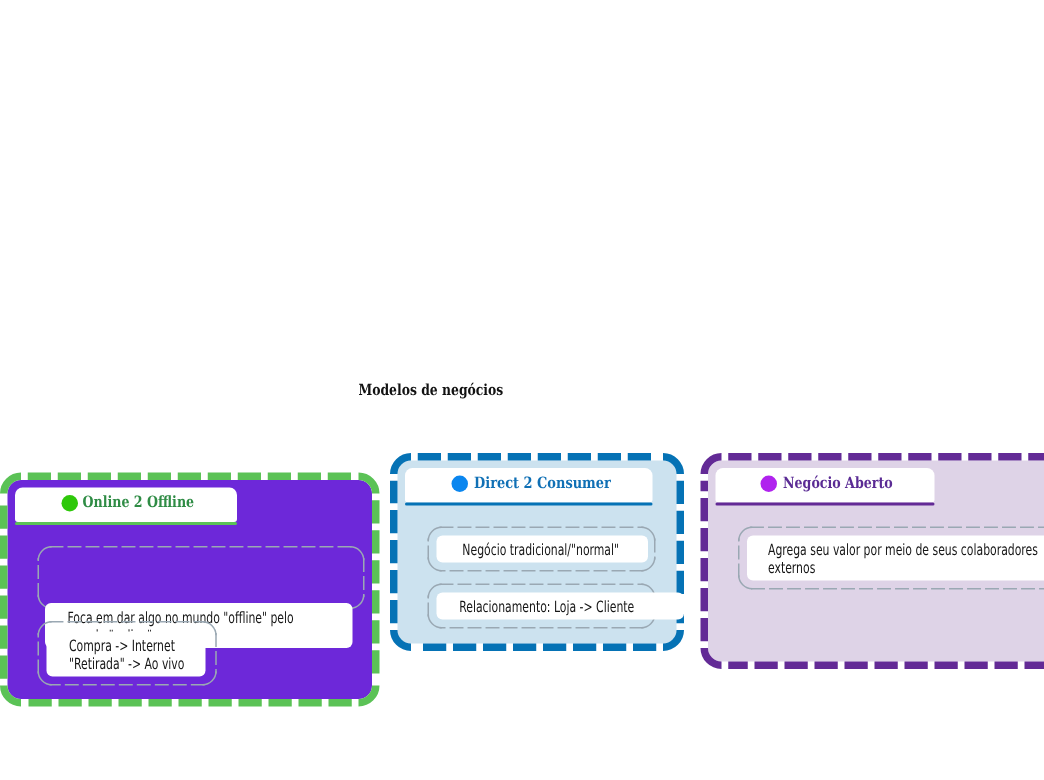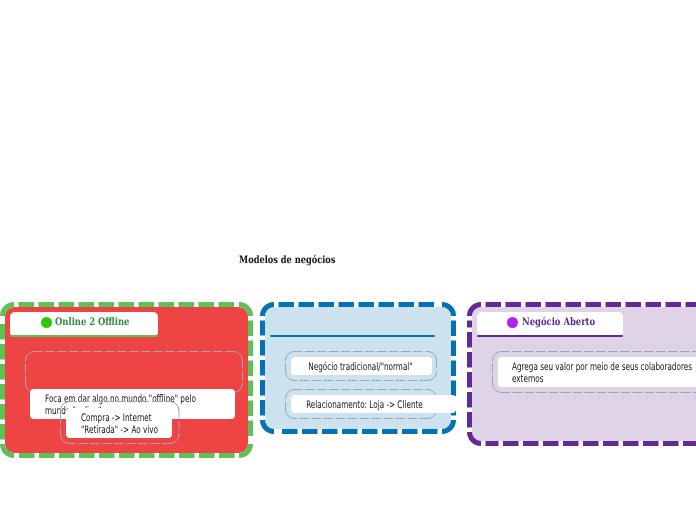--- a/index.html
+++ b/index.html
@@ -41,55 +41,59 @@
            white-space:pre-line;display:block;}
   .chipin.center .chiptxt{text-align:center;}
 </style>
 </head>
 <body>
 
 <div class="canvas">
 
   <div class="title">Modelos de negócios</div>
 
-  <div class="card" id="card0" style="left: 0px; top: 302px; width: 253px; height: 156px; background-color: #ef4444;">
+  <div class="card" id="card0" style="left: 0px; top: 315px; width: 253px; height: 156px; background-color: #6d28d9;">
     <svg class="cardline" width="253.0" height="156.0" viewBox="0 0 253.0 156.0" aria-hidden="true">
         <path class="cor" d="M 2.5 14.0 A 11.5 11.5 0 0 1 14.0 2.5 M 239.0 2.5 A 11.5 11.5 0 0 1 250.5 14.0 M 250.5 142.0 A 11.5 11.5 0 0 1 239.0 153.5 M 14.0 153.5 A 11.5 11.5 0 0 1 2.5 142.0" style="stroke: rgb(91, 194, 86);"></path>
         <path class="dsh" d="M 18.5 2.5 L 234.5 2.5 M 250.5 18.5 L 250.5 137.5 M 234.5 153.5 L 18.5 153.5 M 2.5 137.5 L 2.5 18.5" style="stroke: rgb(91, 194, 86);"></path>
       </svg>
     <div class="hdr" style="left:5px;top:5px;width:148px;height:23px;">
       <span class="dot" style="left: 31px; top: 5.4px; background: rgb(46, 200, 10);"></span>
       <span class="hdr-label" style="left: 45px; top: 5.2px; color: rgb(47, 140, 69);">Online 2 Offline</span>
     </div>
     <div class="hdr-rule" style="left: 4.5px; top: 28px; width: 148px; background: rgb(91, 194, 86);"></div>
     <div class="chip" style="left:19.5px;top:44px;width:218px;height:42px;">
       <svg width="218.0" height="42.0" viewBox="0 0 218.0 42.0" aria-hidden="true">
           <path class="cor" d="M 0.5 9.5 A 9.0 9.0 0 0 1 9.5 0.5 M 208.5 0.5 A 9.0 9.0 0 0 1 217.5 9.5 M 217.5 32.5 A 9.0 9.0 0 0 1 208.5 41.5 M 9.5 41.5 A 9.0 9.0 0 0 1 0.5 32.5"></path>
           <path class="dsh" d="M 8.0 0.5 L 210.0 0.5 M 217.5 8.0 L 217.5 34.0 M 210.0 41.5 L 8.0 41.5 M 0.5 34.0 L 0.5 8.0"></path>
         </svg>
       <div class="chipin" style="left:5.5px;top:5.5px;width:205px;height:30px;margin-top:32px;">
         <span class="chiptxt" style="left:15.2px;top:4.2px;width:208px;">Foca em dar algo no mundo "offline" pelo mundo "online"</span>
       </div>
     </div>
-    <div class="chip" style="left:20px;top:94px;width:119.5px;height:43px;margin-left:35px;">
+    <div class="chip" style="left:20px;top:94px;width:119.5px;height:43px;">
       <svg width="119.5" height="43.0" viewBox="0 0 119.5 43.0" aria-hidden="true">
           <path class="cor" d="M 0.5 9.5 A 9.0 9.0 0 0 1 9.5 0.5 M 110.0 0.5 A 9.0 9.0 0 0 1 119.0 9.5 M 119.0 33.5 A 9.0 9.0 0 0 1 110.0 42.5 M 9.5 42.5 A 9.0 9.0 0 0 1 0.5 33.5"></path>
           <path class="dsh" d="M 8.0 0.5 L 111.5 0.5 M 119.0 8.0 L 119.0 35.0 M 111.5 42.5 L 8.0 42.5 M 0.5 35.0 L 0.5 8.0"></path>
         </svg>
       <div class="chipin" style="left:6px;top:6.5px;width:106px;height:30px;">
         <span class="chiptxt" style="left:15.2px;top:4.2px;width:140px;">Compra -&gt; Internet<br>"Retirada" -&gt; Ao vivo</span>
       </div>
     </div>
   </div>
 
   <div class="card" id="card1" style="left: 260px; top: 302px; width: 196px; height: 132px; background-color: rgb(204, 226, 239);">
     <svg class="cardline" width="196.0" height="132.0" viewBox="0 0 196.0 132.0" aria-hidden="true">
         <path class="cor" d="M 2.5 14.0 A 11.5 11.5 0 0 1 14.0 2.5 M 182.0 2.5 A 11.5 11.5 0 0 1 193.5 14.0 M 193.5 118.0 A 11.5 11.5 0 0 1 182.0 129.5 M 14.0 129.5 A 11.5 11.5 0 0 1 2.5 118.0" style="stroke: rgb(5, 114, 181);"></path>
         <path class="dsh" d="M 18.5 2.5 L 177.5 2.5 M 193.5 18.5 L 193.5 113.5 M 177.5 129.5 L 18.5 129.5 M 2.5 113.5 L 2.5 18.5" style="stroke: rgb(5, 114, 181);"></path>
       </svg>
+    <div class="hdr" style="left:5px;top:5px;width:165px;height:23px;">
+      <span class="dot" style="left: 30.6px; top: 5.4px; background: rgb(10, 134, 239);"></span>
+      <span class="hdr-label" style="left: 46.4px; top: 5.2px; transform: scaleX(0.923); color: rgb(16, 112, 181);">Direct 2 Consumer</span>
+    </div>
     <div class="hdr-rule" style="left: 5px; top: 28px; width: 165px; background: rgb(5, 114, 181);"></div>
     <div class="chip" style="left:20px;top:44px;width:152px;height:30px;">
       <svg width="152.0" height="30.0" viewBox="0 0 152.0 30.0" aria-hidden="true">
           <path class="cor" d="M 0.5 9.5 A 9.0 9.0 0 0 1 9.5 0.5 M 142.5 0.5 A 9.0 9.0 0 0 1 151.5 9.5 M 151.5 20.5 A 9.0 9.0 0 0 1 142.5 29.5 M 9.5 29.5 A 9.0 9.0 0 0 1 0.5 20.5"></path>
           <path class="dsh" d="M 8.0 0.5 L 144.0 0.5 M 151.5 8.0 L 151.5 22.0 M 144.0 29.5 L 8.0 29.5 M 0.5 22.0 L 0.5 8.0"></path>
         </svg>
       <div class="chipin center" style="left:6px;top:6px;width:141px;height:18px;">
         <span class="chiptxt" style="left:-1px;top:4px;width:181.9px;">Negócio tradicional/"normal"</span>
       </div>
     </div>

